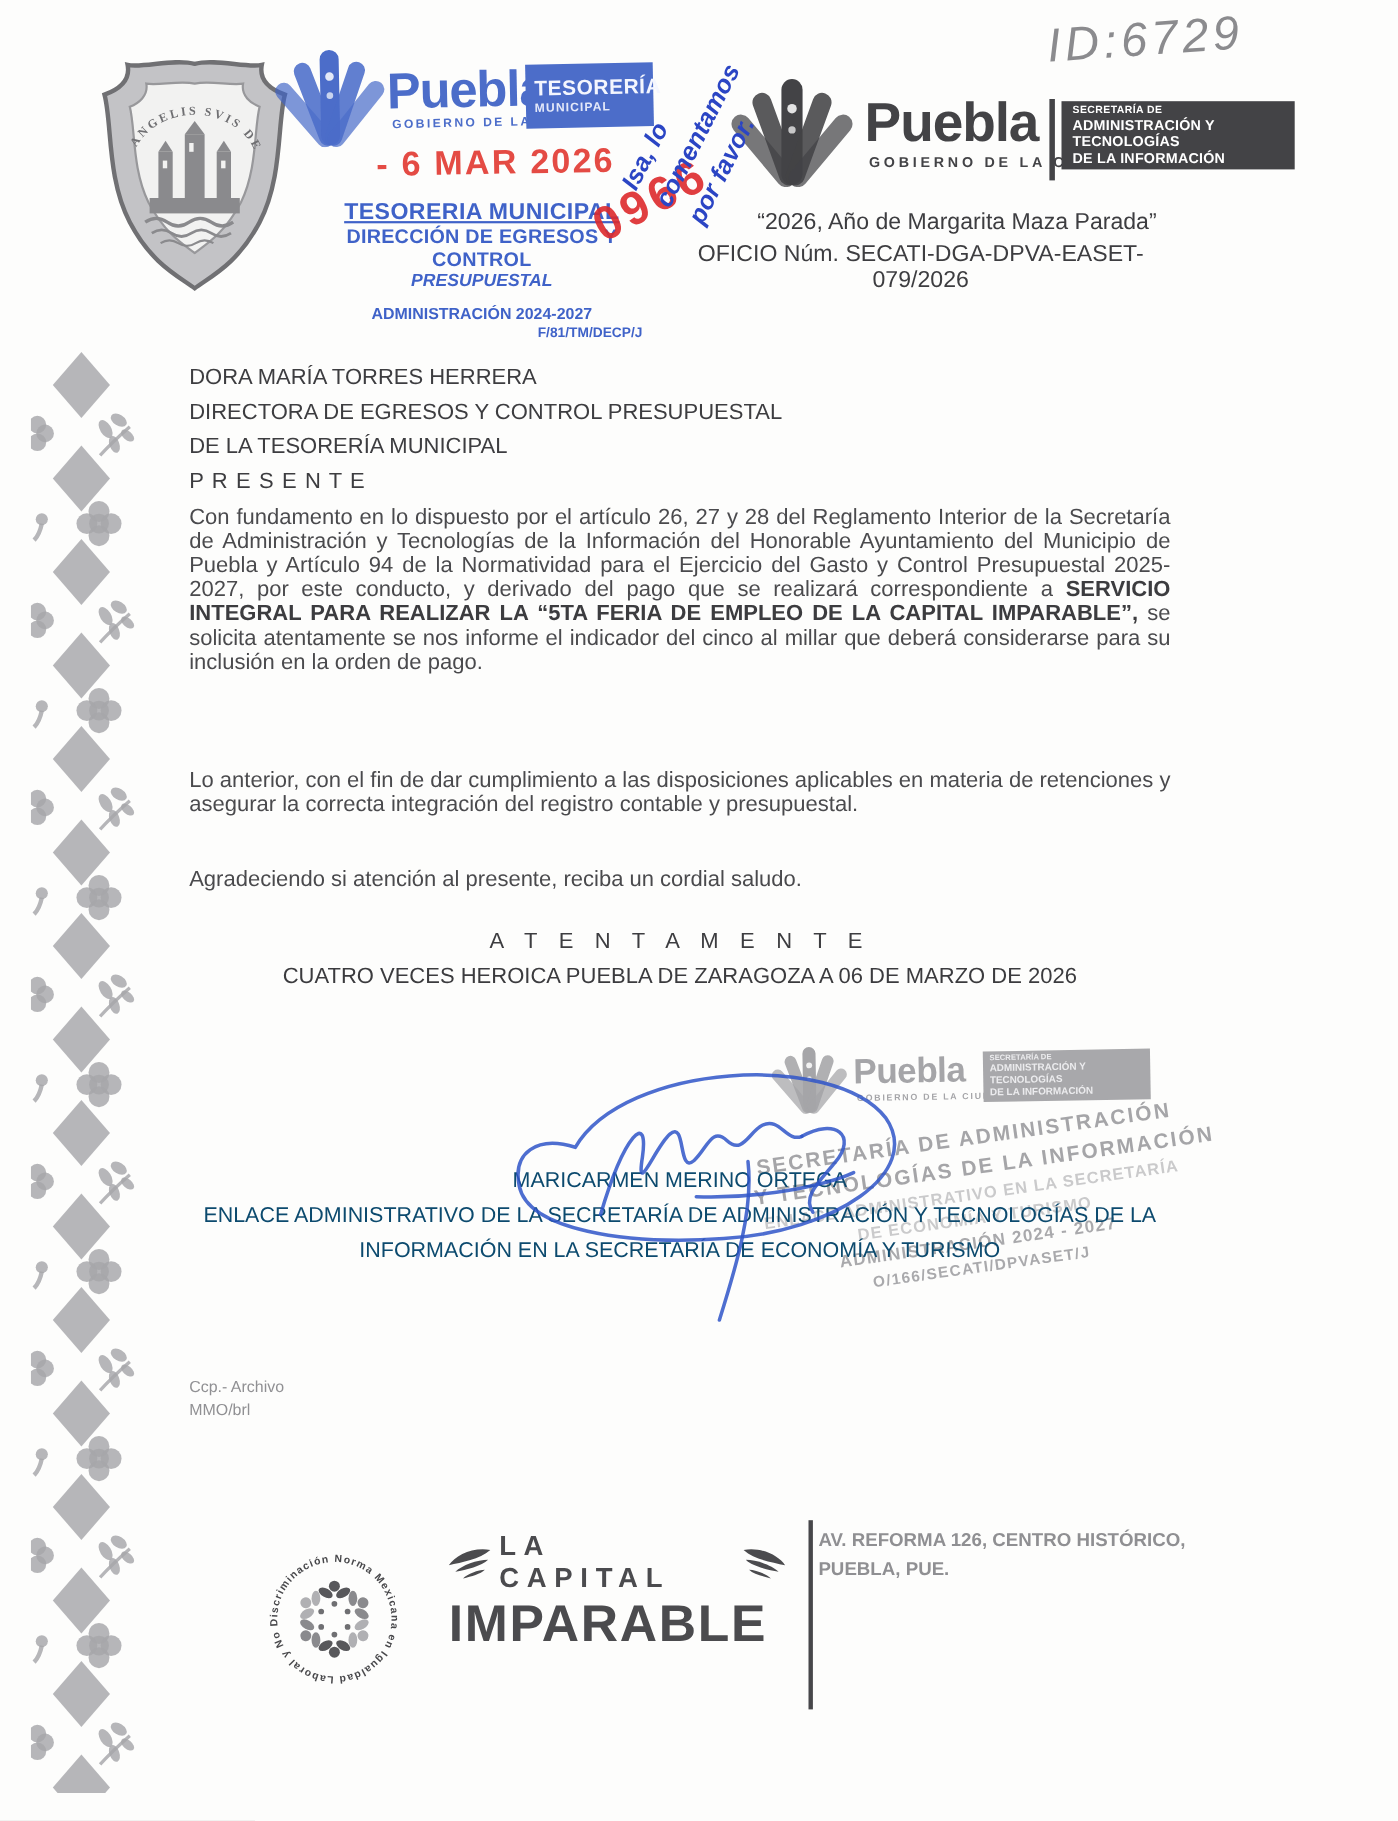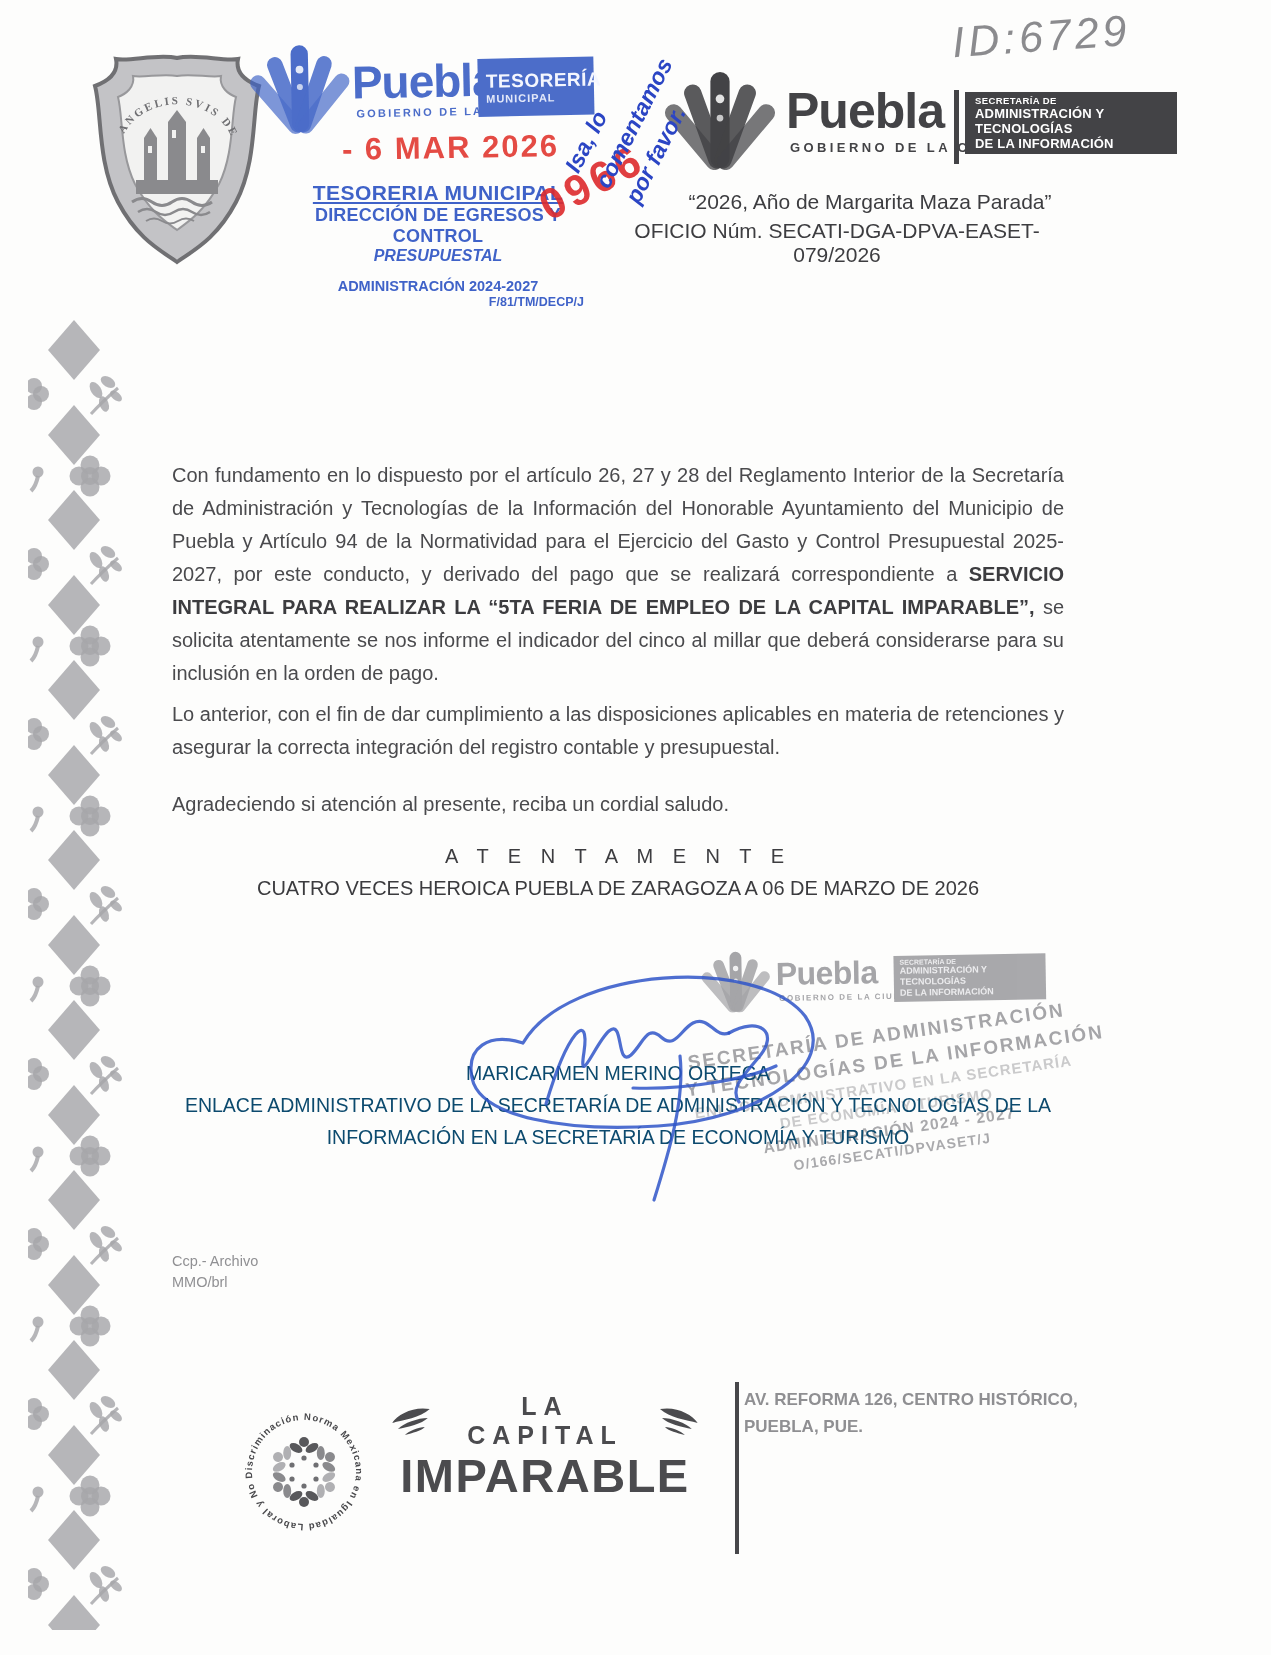--- a/index.html
+++ b/index.html
@@ -40,21 +40,21 @@
   .cl-bar{left:306px;top:24px;width:5px;height:74px;background:#434346;}
   .cl-box{left:317px;top:26px;width:212px;height:62px;background:#434346;color:#fff;
           display:flex;flex-direction:column;justify-content:center;padding-left:10px;box-sizing:border-box;}
   .cl-box .s{font-size:9.5px;font-weight:600;letter-spacing:.4px;}
   .cl-box .b{font-size:13px;font-weight:800;letter-spacing:.2px;line-height:15px;}
   .year-motto{left:660px;top:190px;width:420px;text-align:center;font-size:21px;color:#3d3d40;z-index:2;}
   .oficio{left:596px;top:219px;width:482px;text-align:center;font-size:21px;color:#3d3d40;z-index:2;}
   
   .recipient{left:172px;top:328px;font-size:20px;line-height:31.5px;color:#3d3d40;z-index:2;}
   .recipient .sal{letter-spacing:1px;}
-  .para{left:172px;width:892px;font-size:20px;line-height:33px;color:#4a4a4d;
+  .para{left:172px;width:892px;font-size:20px;line-height:22px;color:#4a4a4d;
         text-align:justify;z-index:2;}
   .p1{top:459px;}
   .p2{top:698px;}
   .p3{top:788px;}
   .para b{color:#3c3c3f;}
   .atent{left:172px;top:845px;width:892px;text-align:center;font-size:20px;
          letter-spacing:7px;color:#3d3d40;z-index:2;}
   .place-date{left:172px;top:877px;width:892px;text-align:center;font-size:20px;color:#3b3b3e;z-index:2;}
   
   .sig-svg{left:428px;top:938px;width:430px;height:280px;z-index:6;}
@@ -71,21 +71,21 @@
   .gray-lines div{white-space:nowrap;}
   .gray-lines .g1,.gray-lines .g2{font-size:19px;letter-spacing:2px;opacity:.95;line-height:27px;}
   .gray-lines .g3,.gray-lines .g4{font-size:15px;letter-spacing:1px;opacity:.55;line-height:22px;}
   .gray-lines .g5{font-size:15.5px;letter-spacing:1.2px;opacity:.9;line-height:22px;}
   .gray-lines .g6{font-size:14px;letter-spacing:1.2px;opacity:.9;line-height:20px;}
   .signer{left:172px;top:1058px;width:892px;text-align:center;font-size:19.5px;
           line-height:31.8px;color:#0c4a6e;z-index:5;}
   .ccp{left:172px;top:1251px;font-size:14.5px;line-height:21px;color:#909093;z-index:2;}
   
   .norma-svg{left:243px;top:1390px;width:122px;height:160px;z-index:2;}
-  .capital{left:392px;top:1392px;width:306px;text-align:center;color:#4b4b4e;z-index:2;}
+  .capital{left:408px;top:1392px;width:306px;color:#4b4b4e;z-index:2;}
   .capital .row1{display:flex;align-items:center;justify-content:center;gap:6px;}
   .capital .l1{font-size:25px;font-weight:800;letter-spacing:7px;}
   .capital .l2{font-size:47px;font-weight:800;letter-spacing:1.5px;margin-top:-2px;}
   .divider{left:735px;top:1382px;width:4px;height:172px;background:#47474a;z-index:2;}
   .address{left:744px;top:1386px;font-size:17px;font-weight:700;line-height:27px;color:#8f8f92;z-index:2;}
   .shield-svg{left:86px;top:50px;width:182px;height:218px;z-index:2;}
 </style>
 </head>
 <body>
 
@@ -221,20 +221,26 @@
     <div class="abs cl-box">
       <div class="s">SECRETARÍA DE</div>
       <div class="b">ADMINISTRACIÓN Y TECNOLOGÍAS</div>
       <div class="b">DE LA INFORMACIÓN</div>
     </div>
   </div>
 
   <div class="abs year-motto">“2026, Año de Margarita Maza Parada”</div>
   <div class="abs oficio">OFICIO Núm. SECATI-DGA-DPVA-EASET-079/2026</div>
 
+  <div class="abs recipient">
+    <div>DORA MARÍA TORRES HERRERA</div>
+    <div>DIRECTORA DE EGRESOS Y CONTROL PRESUPUESTAL</div>
+    <div>DE LA TESORERÍA MUNICIPAL</div>
+    <div class="sal">P R E S E N T E</div>
+  </div>
 
   <div class="abs para p1"><span>Con fundamento en lo dispuesto por el artículo 26, 27 y 28 del Reglamento Interior de la Secretaría de Administración y Tecnologías de la Información del Honorable Ayuntamiento del Municipio de Puebla y Artículo 94 de la Normatividad para el Ejercicio del Gasto y Control Presupuestal 2025-2027, por este conducto, y derivado del pago que se realizará correspondiente a </span><b>SERVICIO INTEGRAL PARA REALIZAR LA “5TA FERIA DE EMPLEO DE LA CAPITAL IMPARABLE”,</b><span> se solicita atentamente se nos informe el indicador del cinco al millar que deberá considerarse para su inclusión en la orden de pago.</span></div>
   <div class="abs para p2">Lo anterior, con el fin de dar cumplimiento a las disposiciones aplicables en materia de retenciones y asegurar la correcta integración del registro contable y presupuestal.</div>
   <div class="abs para p3">Agradeciendo si atención al presente, reciba un cordial saludo.</div>
 
   <div class="abs atent">A T E N T A M E N T E</div>
   <div class="abs place-date">CUATRO VECES HEROICA PUEBLA DE ZARAGOZA A 06 DE MARZO DE 2026</div>
 
   <div class="abs gray-stamp">
     <svg class="abs gs-icon" viewBox="0 0 120 104">

